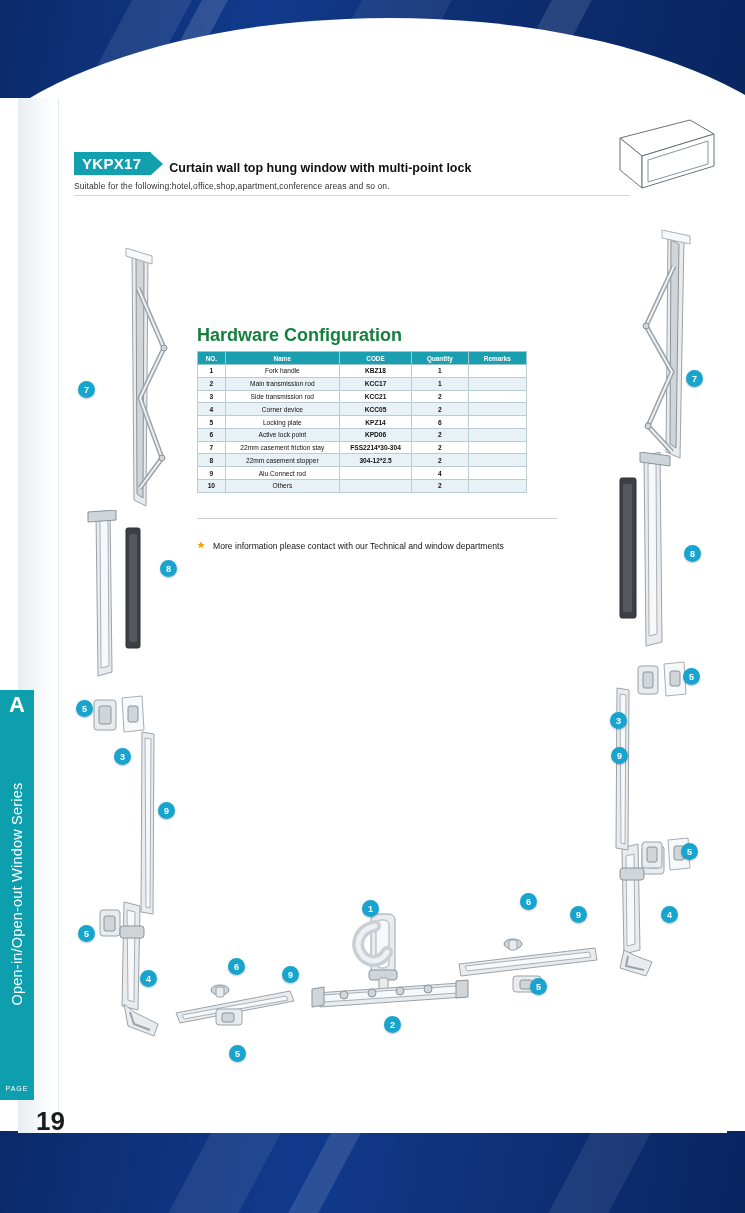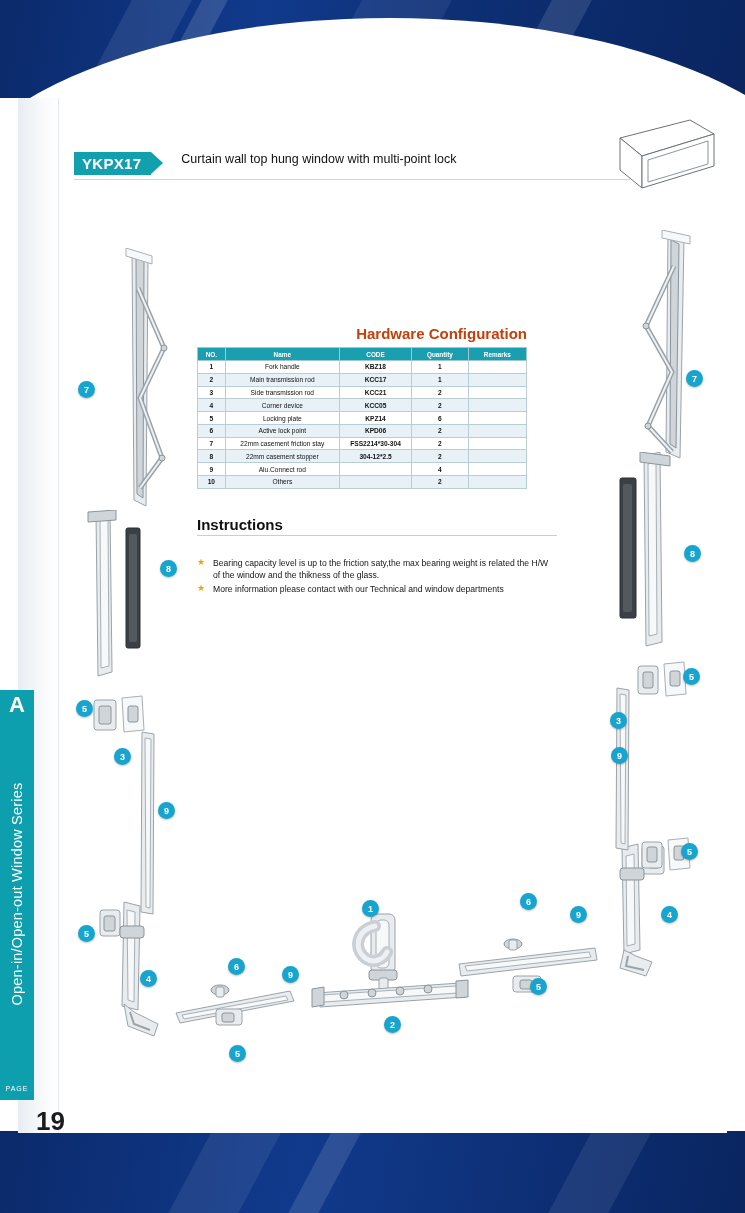--- a/index.html
+++ b/index.html
@@ -72,47 +72,47 @@
     font-size:7px;letter-spacing:1px;color:#ffffff;
   }
   .page-number{
     position:absolute;left:36px;bottom:76px;
     font-size:26px;font-weight:bold;color:#1b1b1b;
     font-family:"Liberation Sans", sans-serif;
   }
 
   
   .hdr{position:absolute;left:74px;top:152px;width:560px;}
-  .hdr .code-row{display:flex;align-items:flex-start;}
+  .hdr .code-row{display:flex;align-items:flex-end;}
   .code-box{
     position:relative;background:#12a0af;color:#ffffff;
     font-size:15px;font-weight:bold;padding:3px 10px 3px 8px;
     letter-spacing:.3px;
   }
   .code-arrow{
     width:0;height:0;border-top:11px solid transparent;border-bottom:11px solid transparent;
     border-left:12px solid #12a0af;margin-left:0px;
   }
   .hdr .title{
-    font-size:12.5px;color:#111111;margin-left:18px;white-space:nowrap;
+    font-size:12.5px;color:#111111;margin-left:6px;white-space:nowrap;font-weight:bold;
   }
   .hdr .subtitle{
     margin-top:6px;font-size:8.5px;color:#333333;letter-spacing:.1px;
   }
   .hdr .rule{
     margin-top:4px;width:556px;height:1px;background:#cfd6dd;
   }
 
   
   .sketch{position:absolute;left:612px;top:116px;width:110px;height:80px;}
 
   
   .hw{position:absolute;left:197px;top:325px;width:330px;}
   .hw h2{
-    margin:0 0 5px 0;font-size:15px;font-weight:bold;color:#c2410c;text-align:right;
+    margin:0 0 5px 0;font-size:18px;font-weight:bold;color:#15803d;
   }
   table.hwtable{border-collapse:collapse;width:330px;font-size:6.6px;}
   table.hwtable th{
     background:#1a9fb0;color:#ffffff;font-weight:bold;
     border:1px solid #9fc7cd;padding:2.5px 1px;text-align:center;
     font-size:6.4px;
   }
   table.hwtable td{
     border:1px solid #b9cdd6;padding:2.4px 1px;text-align:center;color:#111111;
     font-size:6.6px;
@@ -178,20 +178,21 @@
   <div class="pagelabel">PAGE</div>
 </div>
 <div class="page-number">19</div>
 
 <div class="hdr">
   <div class="code-row">
     <div class="code-box">YKPX17</div>
     <div class="code-arrow"></div>
     <div class="title">Curtain wall top hung window with multi-point lock</div>
   </div>
+  <div class="subtitle">Suitable for the following:hotel,office,shop,apartment,conference areas and so on.</div>
   <div class="rule"></div>
 </div>
 
 <div class="sketch">
   <svg width="110" height="80" viewBox="0 0 110 80">
     <polygon points="8,22 78,4 102,18 30,40" fill="#ffffff" stroke="#6b7279" stroke-width="1"></polygon>
     <polygon points="8,22 30,40 30,72 8,54" fill="#ffffff" stroke="#6b7279" stroke-width="1"></polygon>
     <polygon points="30,40 102,18 102,50 30,72" fill="#ffffff" stroke="#6b7279" stroke-width="1"></polygon>
     <polygon points="36,44 96,25 96,48 36,66" fill="#ffffff" stroke="#8d949a" stroke-width="1"></polygon>
   </svg>
@@ -432,26 +433,24 @@
         <td class="name">Others</td>
         <td class="code"></td>
         <td class="qty">2</td>
         <td class="rem"></td>
       </tr>
     </tbody>
   </table>
 </div>
 
 <div class="instr">
-  <h2>Instructions</h2>
   <div class="uline"></div>
   <ul>
     <li>
       <span class="star">★</span>
-      <span>Bearing capacity level is up to the friction saty,the max bearing weight is related  the H/W of the window and the thikness of the glass.</span>
     </li>
     <li>
       <span class="star">★</span>
       <span>More information please contact with our Technical and window departments</span>
     </li>
   </ul>
 </div>
 
 <div class="bub" style="left:78px;top:381px;">7</div>
 <div class="bub" style="left:160px;top:560px;">8</div>

